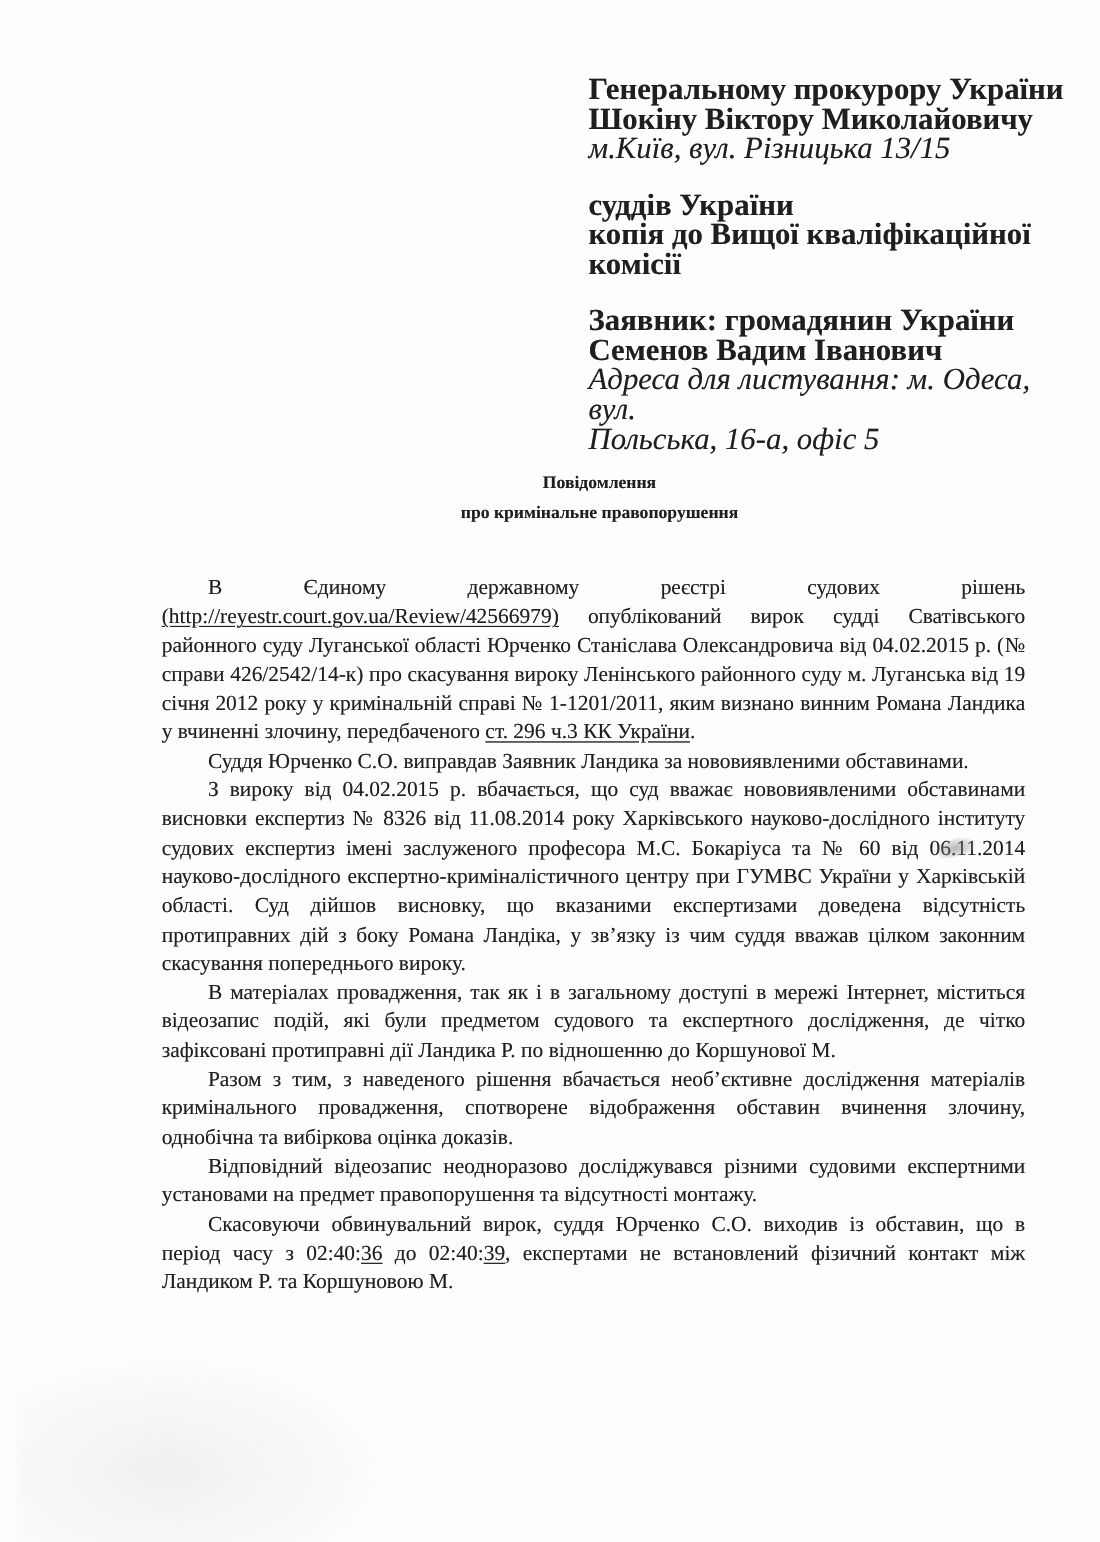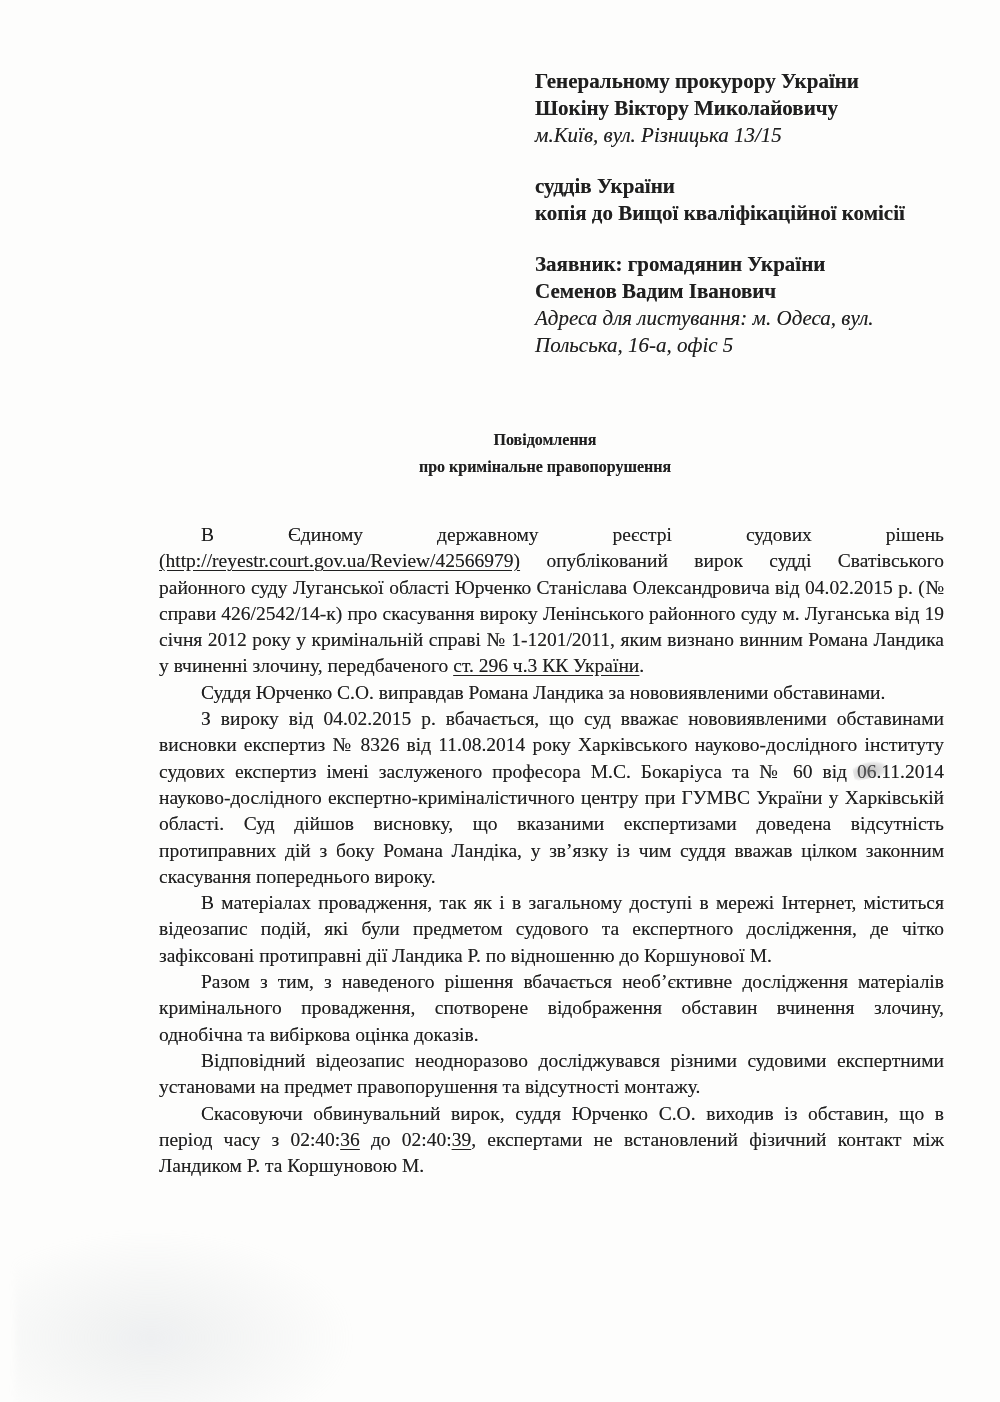--- a/index.html
+++ b/index.html
@@ -16,41 +16,41 @@
     font-family: "Liberation Serif", "DejaVu Serif", serif;
     color: #1f1f1f;
     text-shadow: 0 0 0.45px rgba(45,45,45,0.55);
   }
   
   .header-block {
     position: absolute;
     left: 535px;
     top: 68px;
     width: 440px;
-    font-size: 21px;
+    font-size: 28px;
     line-height: 27px;
   }
   .header-group { margin-bottom: 24px; }
   .line.bold { font-weight: bold; }
   .line.italic { font-style: italic; }
   
   .title {
     position: absolute;
     left: 155px;
     top: 426px;
     width: 780px;
     text-align: center;
     font-weight: bold;
     font-size: 16px;
     line-height: 27px;
   }
   
   .body-text {
     position: absolute;
-    left: 159px;
+    left: 147px;
     top: 522px;
     width: 785px;
     font-size: 19.5px;
     line-height: 26.3px;
     text-align: justify;
   }
   .body-text p {
     margin: 0;
     text-indent: 42px;
   }
@@ -99,21 +99,21 @@
       </div>
   </div>
 
   <div class="title">
     <div>Повідомлення</div>
     <div>про кримінальне правопорушення</div>
   </div>
 
   <div class="body-text">
       <p><span>В Єдиному державному реєстрі судових рішень </span><span class="u">(http://reyestr.court.gov.ua/Review/42566979)</span><span> опублікований вирок судді Сватівського районного суду Луганської області Юрченко Станіслава Олександровича від 04.02.2015 р. (№ справи 426/2542/14-к) про скасування вироку Ленінського районного суду м. Луганська від 19 січня 2012 року у кримінальній справі № 1-1201/2011, яким визнано винним Романа Ландика у вчиненні злочину, передбаченого </span><span class="u">ст. 296 ч.3 КК України</span><span>.</span></p>
-      <p><span>Суддя Юрченко С.О. виправдав Романа Ландика за нововиявленими обставинами.</span></p>
+      <p><span>Суддя Юрченко С.О. виправдав Заявник Ландика за нововиявленими обставинами.</span></p>
       <p><span>З вироку від 04.02.2015 р. вбачається, що суд вважає нововиявленими обставинами висновки експертиз № 8326 від 11.08.2014 року Харківського науково-дослідного інституту судових експертиз імені заслуженого професора М.С. Бокаріуса та № 60 від 06.11.2014 науково-дослідного експертно-криміналістичного центру при ГУМВС України у Харківській області. Суд дійшов висновку, що вказаними експертизами доведена відсутність протиправних дій з боку Романа Ландіка, у зв’язку із чим суддя вважав цілком законним скасування попереднього вироку.</span></p>
       <p><span>В матеріалах провадження, так як і в загальному доступі в мережі Інтернет, міститься відеозапис подій, які були предметом судового та експертного дослідження, де чітко зафіксовані протиправні дії Ландика Р. по відношенню до Коршунової М.</span></p>
       <p><span>Разом з тим, з наведеного рішення вбачається необ’єктивне дослідження матеріалів кримінального провадження, спотворене відображення обставин вчинення злочину, однобічна та вибіркова оцінка доказів.</span></p>
       <p><span>Відповідний відеозапис неодноразово досліджувався різними судовими експертними установами на предмет правопорушення та відсутності монтажу.</span></p>
       <p><span>Скасовуючи обвинувальний вирок, суддя Юрченко С.О. виходив із обставин, що в період часу з 02:40:</span><span class="u">36</span><span> до 02:40:</span><span class="u">39</span><span>, експертами не встановлений фізичний контакт між Ландиком Р. та Коршуновою М.</span></p>
     </div>
 
   <div class="artifact-flag"></div>
   <div class="artifact-smudge"></div>
 

